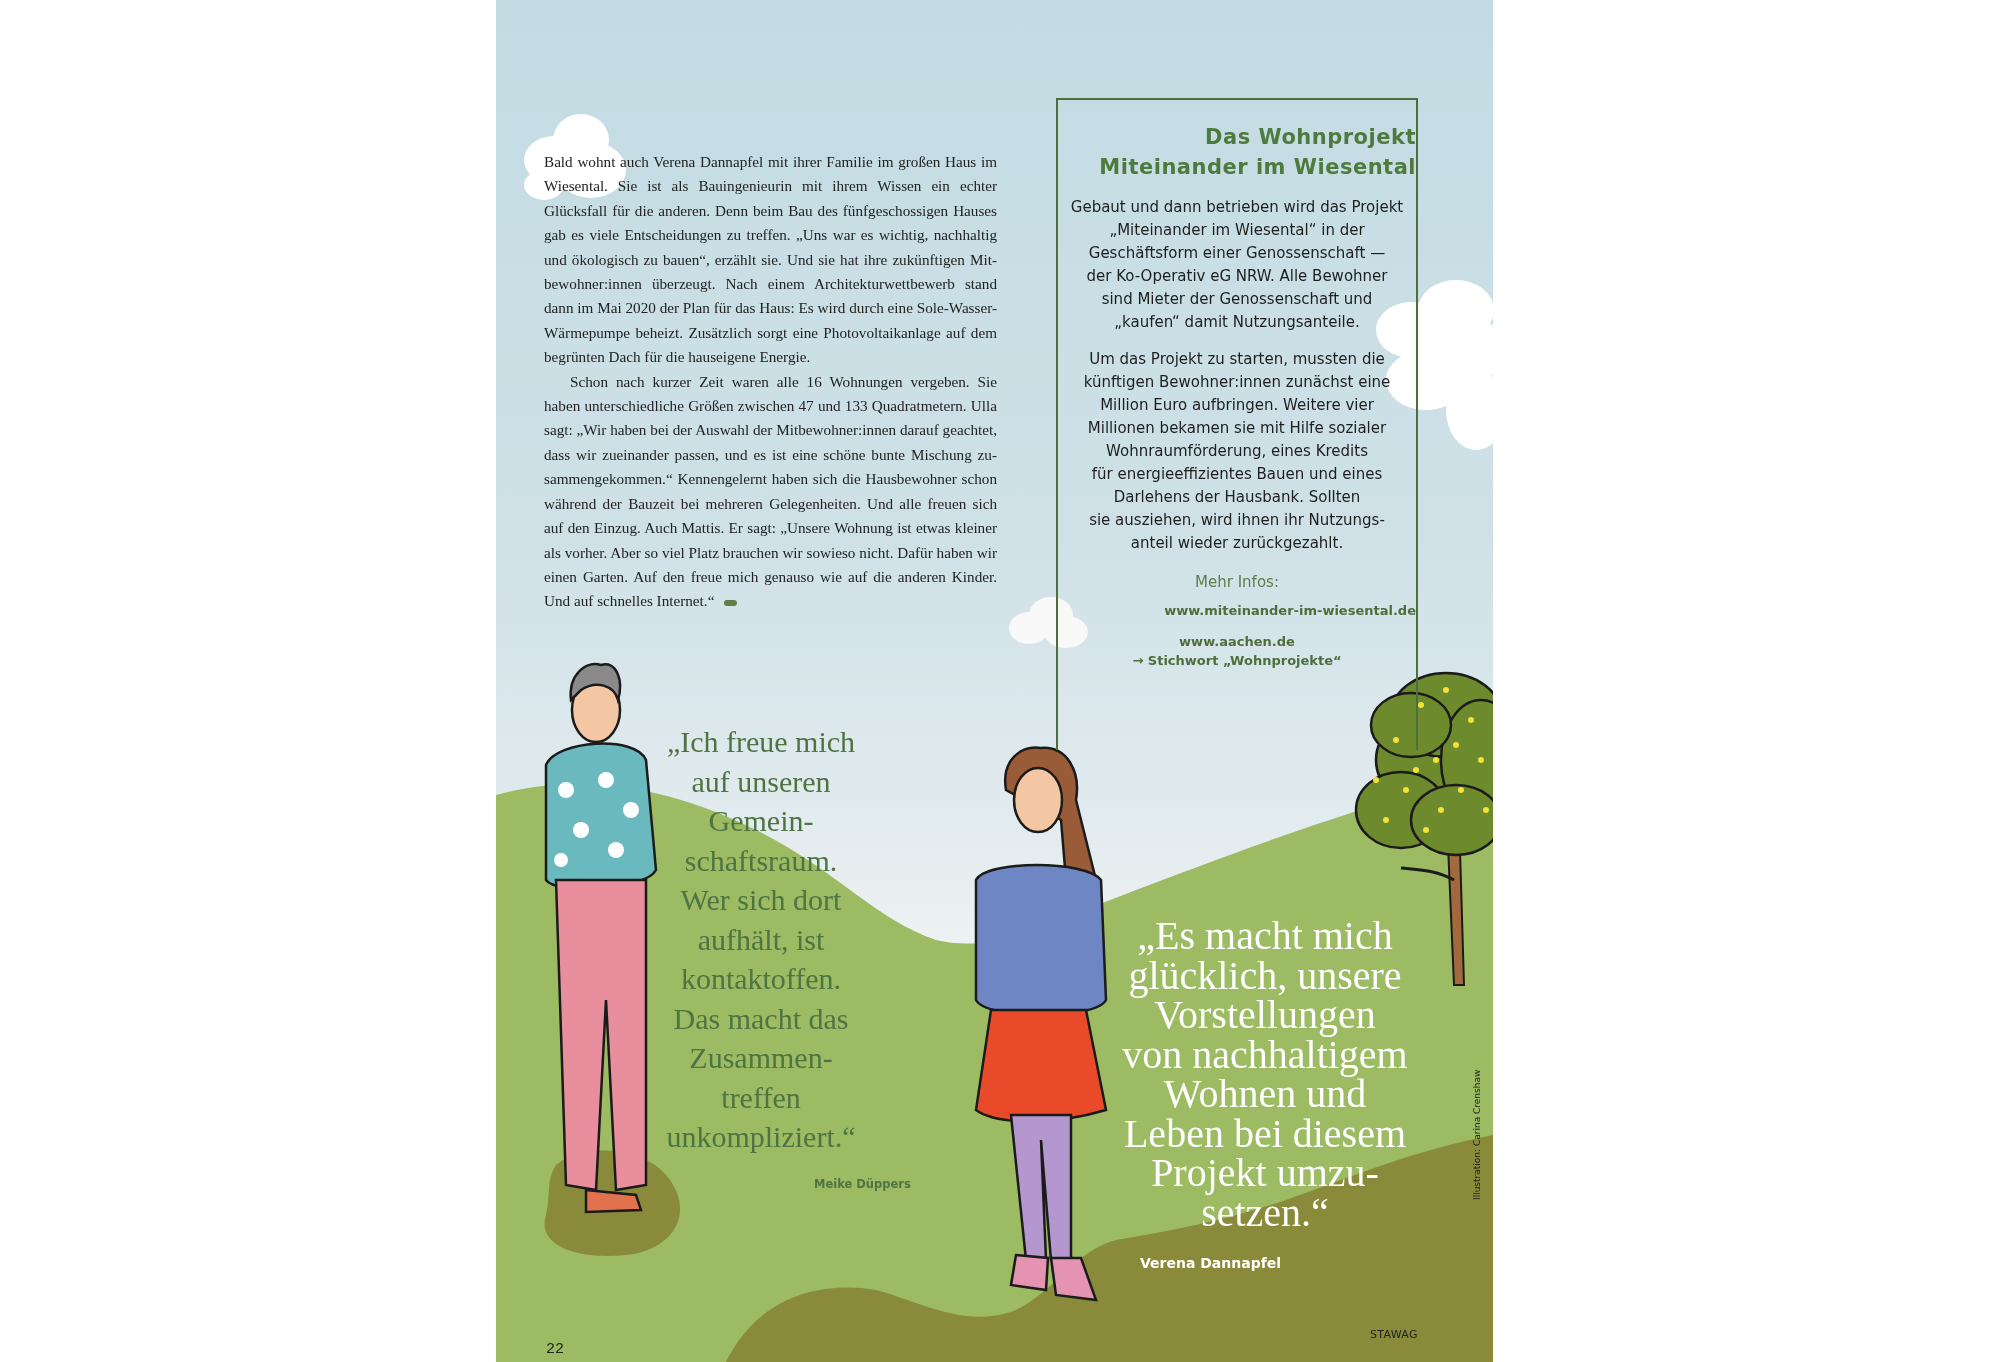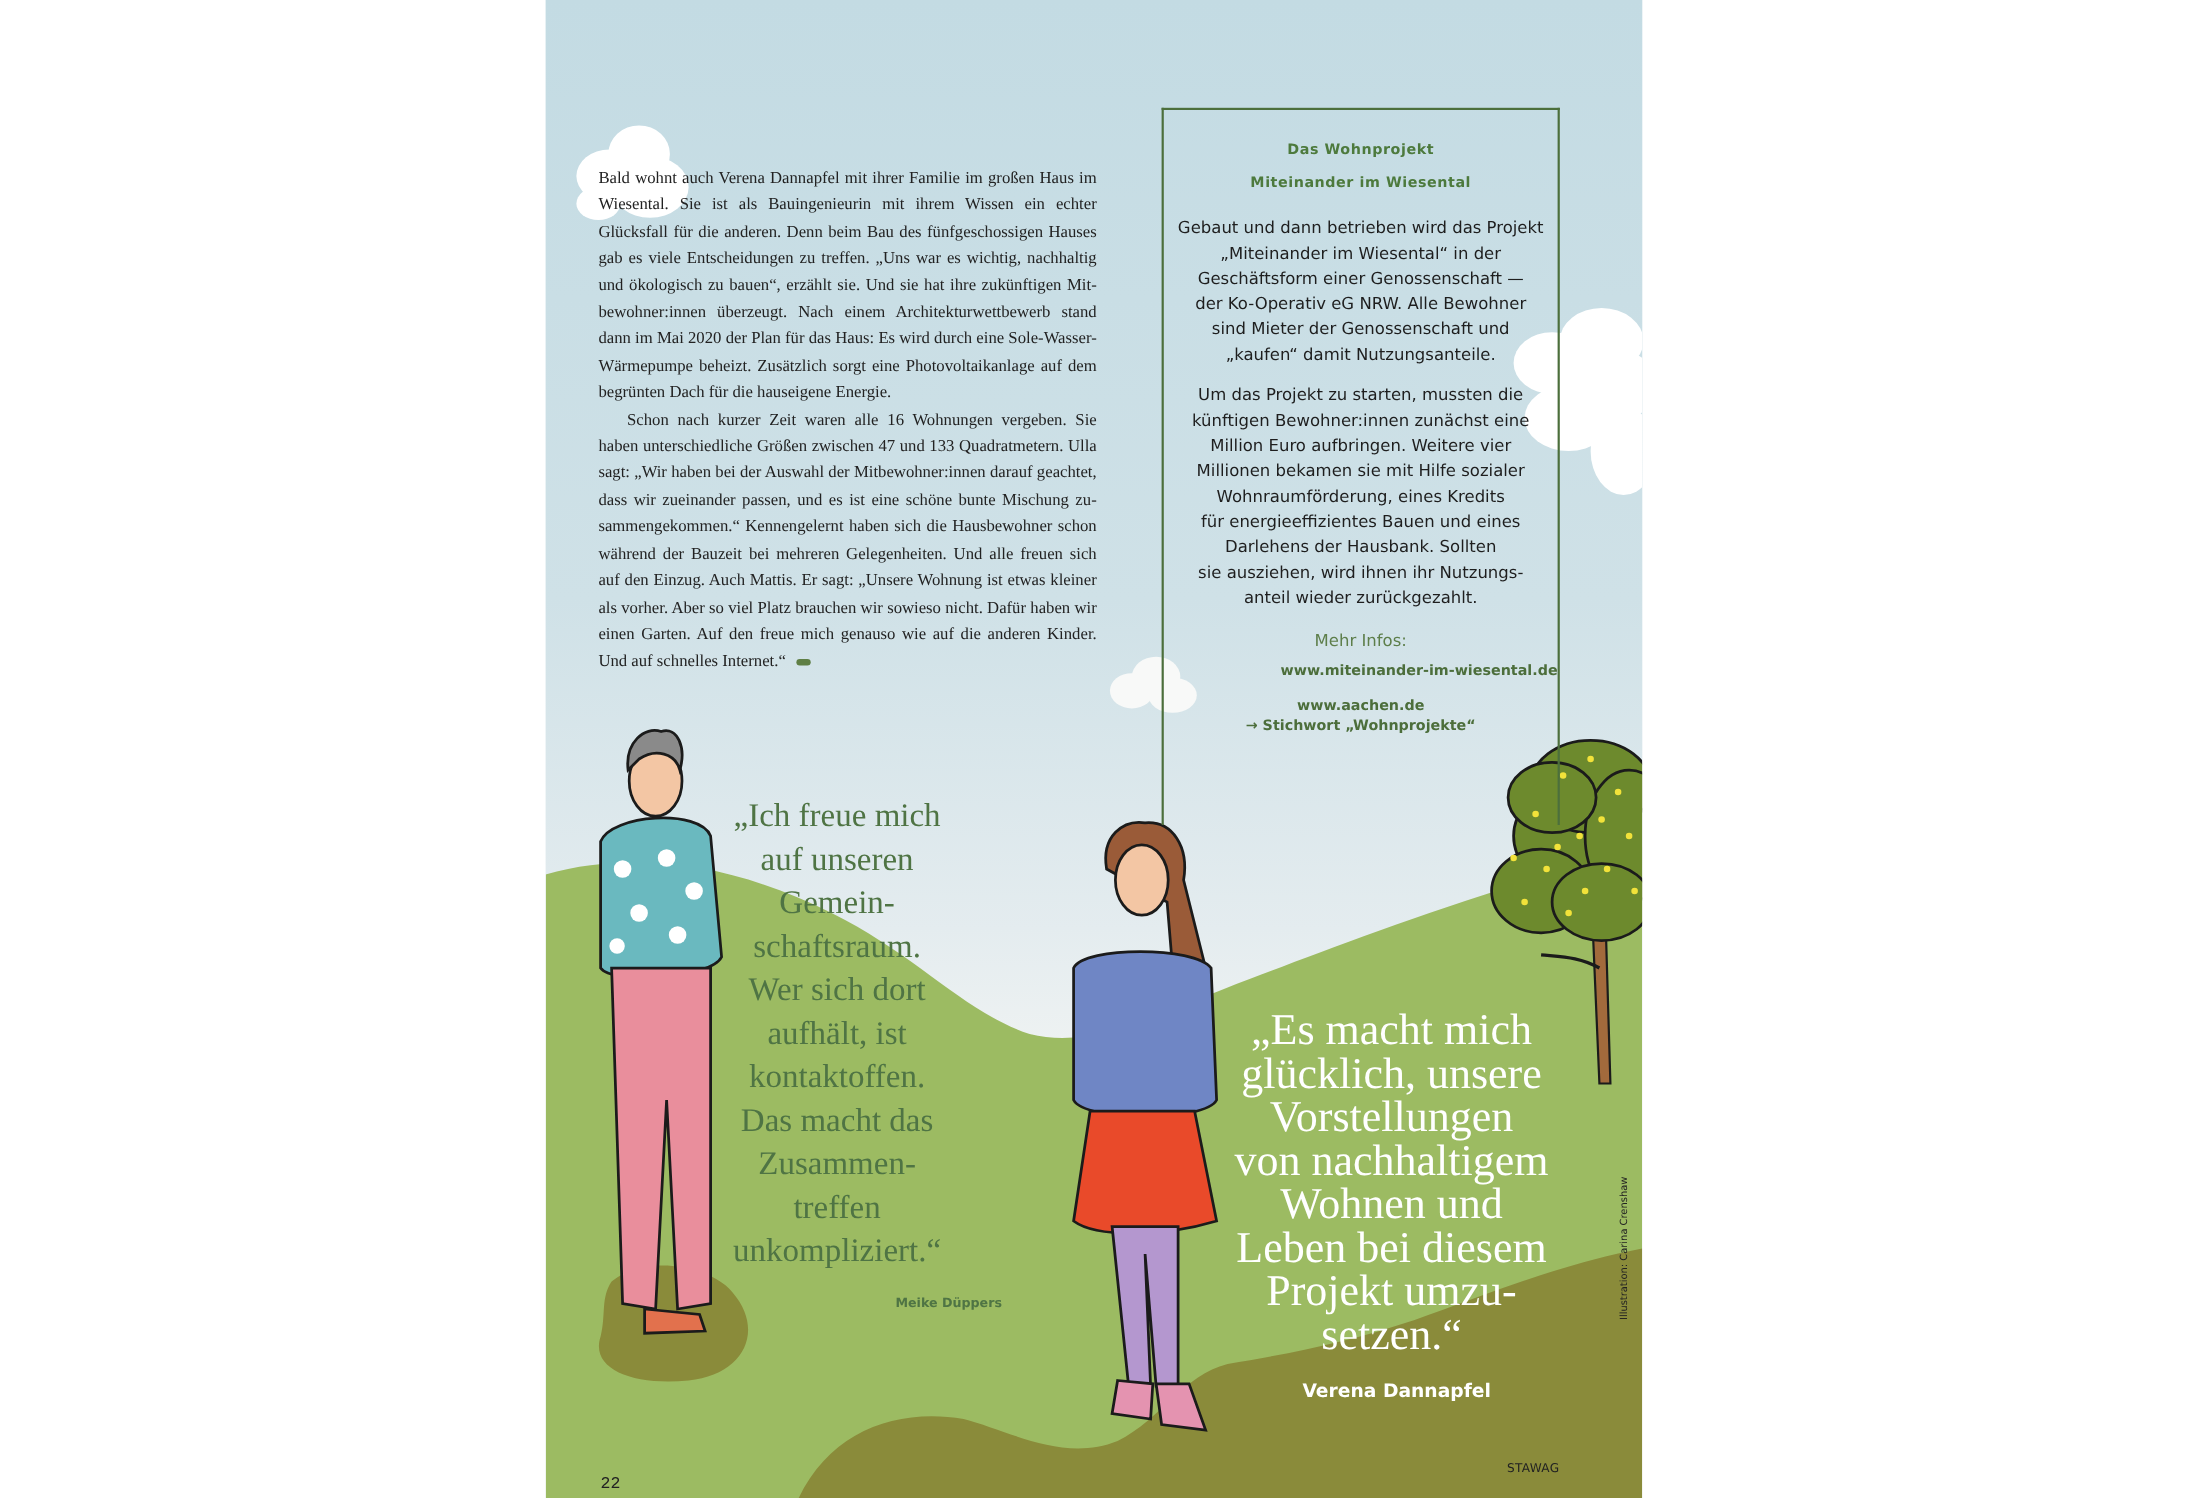--- a/index.html
+++ b/index.html
@@ -6,28 +6,28 @@
   body { width:1993px; height:1362px; background:#ffffff; position:relative; overflow:hidden; font-family:"Liberation Serif", serif; }
   .page { position:absolute; left:496px; top:0; width:997px; height:1362px; overflow:hidden;
           background:linear-gradient(180deg,#c3dbe3 0%,#cfe1e7 40%,#e4ecef 62%,#eef2f2 70%); }
   .layer { position:absolute; left:0; top:0; width:997px; height:1362px; }
   .body-text { position:absolute; left:48px; top:150px; width:453px; font-size:15.2px; line-height:24.4px; color:#222; text-align:justify; hyphens:manual; }
   .body-text p { margin:0; }
   .body-text p.indent { text-indent:26px; }
   .end-mark { display:inline-block; width:13px; height:6px; background:#5f7f45; border-radius:4px; margin-left:10px; vertical-align:middle; }
   .info-box { position:absolute; left:560px; top:98px; width:362px; height:652px; border:2px solid #4c6f3c; border-bottom:none; box-sizing:border-box; }
   .info-inner { position:absolute; left:0; top:22px; width:100%; text-align:center; font-family:"DejaVu Sans", sans-serif; }
-  .info-title { color:#4d7a3d; font-weight:bold; font-size:13px; line-height:30px; letter-spacing:0.5px; }
+  .info-title { color:#4d7a3d; font-weight:bold; font-size:21px; line-height:30px; letter-spacing:0.5px;text-align:right; }
   .info-p { font-size:15px; line-height:23px; color:#1e1e1e; margin:14px 0 0 0; white-space:pre-line; }
   .info-more { font-size:15px; color:#5d7e4a; margin-top:18px; }
   .info-link { font-size:13px; color:#4c6e3b; font-weight:bold; display:block; text-decoration:none; }
   .quote1 { position:absolute; left:130px; top:722px; width:270px; text-align:center; font-size:30px; line-height:39.5px; color:#4f7444; font-family:"Liberation Serif", serif; white-space:pre-line; }
   .quote2 { position:absolute; left:624px; top:916px; width:290px; text-align:center; font-size:40px; line-height:39.5px; color:#ffffff; font-family:"Liberation Serif", serif; white-space:pre-line; }
   .attr1 { position:absolute; left:318px; top:1177px; font-size:11.5px; font-weight:bold; color:#4f7444; font-family:"DejaVu Sans", sans-serif; }
-  .attr2 { position:absolute; left:688px; top:1255px; font-size:17px; font-weight:bold; color:#ffffff; font-family:"DejaVu Sans", sans-serif; }
+  .attr2 { position:absolute; left:644px; top:1255px; font-size:14px; font-weight:bold; color:#ffffff; font-family:"DejaVu Sans", sans-serif; }
   .credit { position:absolute; left:976px; top:1200px; font-size:9px; color:#222; font-family:"DejaVu Sans", sans-serif; transform:rotate(-90deg); transform-origin:left top; white-space:nowrap; }
   .page-num { position:absolute; left:50px; top:1317px; font-size:15px; color:#222; font-family:Liberation Mono, monospace;margin-top:24px; }
   .brand { position:absolute; left:874px; top:1328px; font-size:11px; color:#222; font-family:"DejaVu Sans", sans-serif; letter-spacing:0.3px; }
 </style>
 </head>
 <body>
 
 <div class="page">
 
   <svg class="layer" viewBox="0 0 997 1362">

